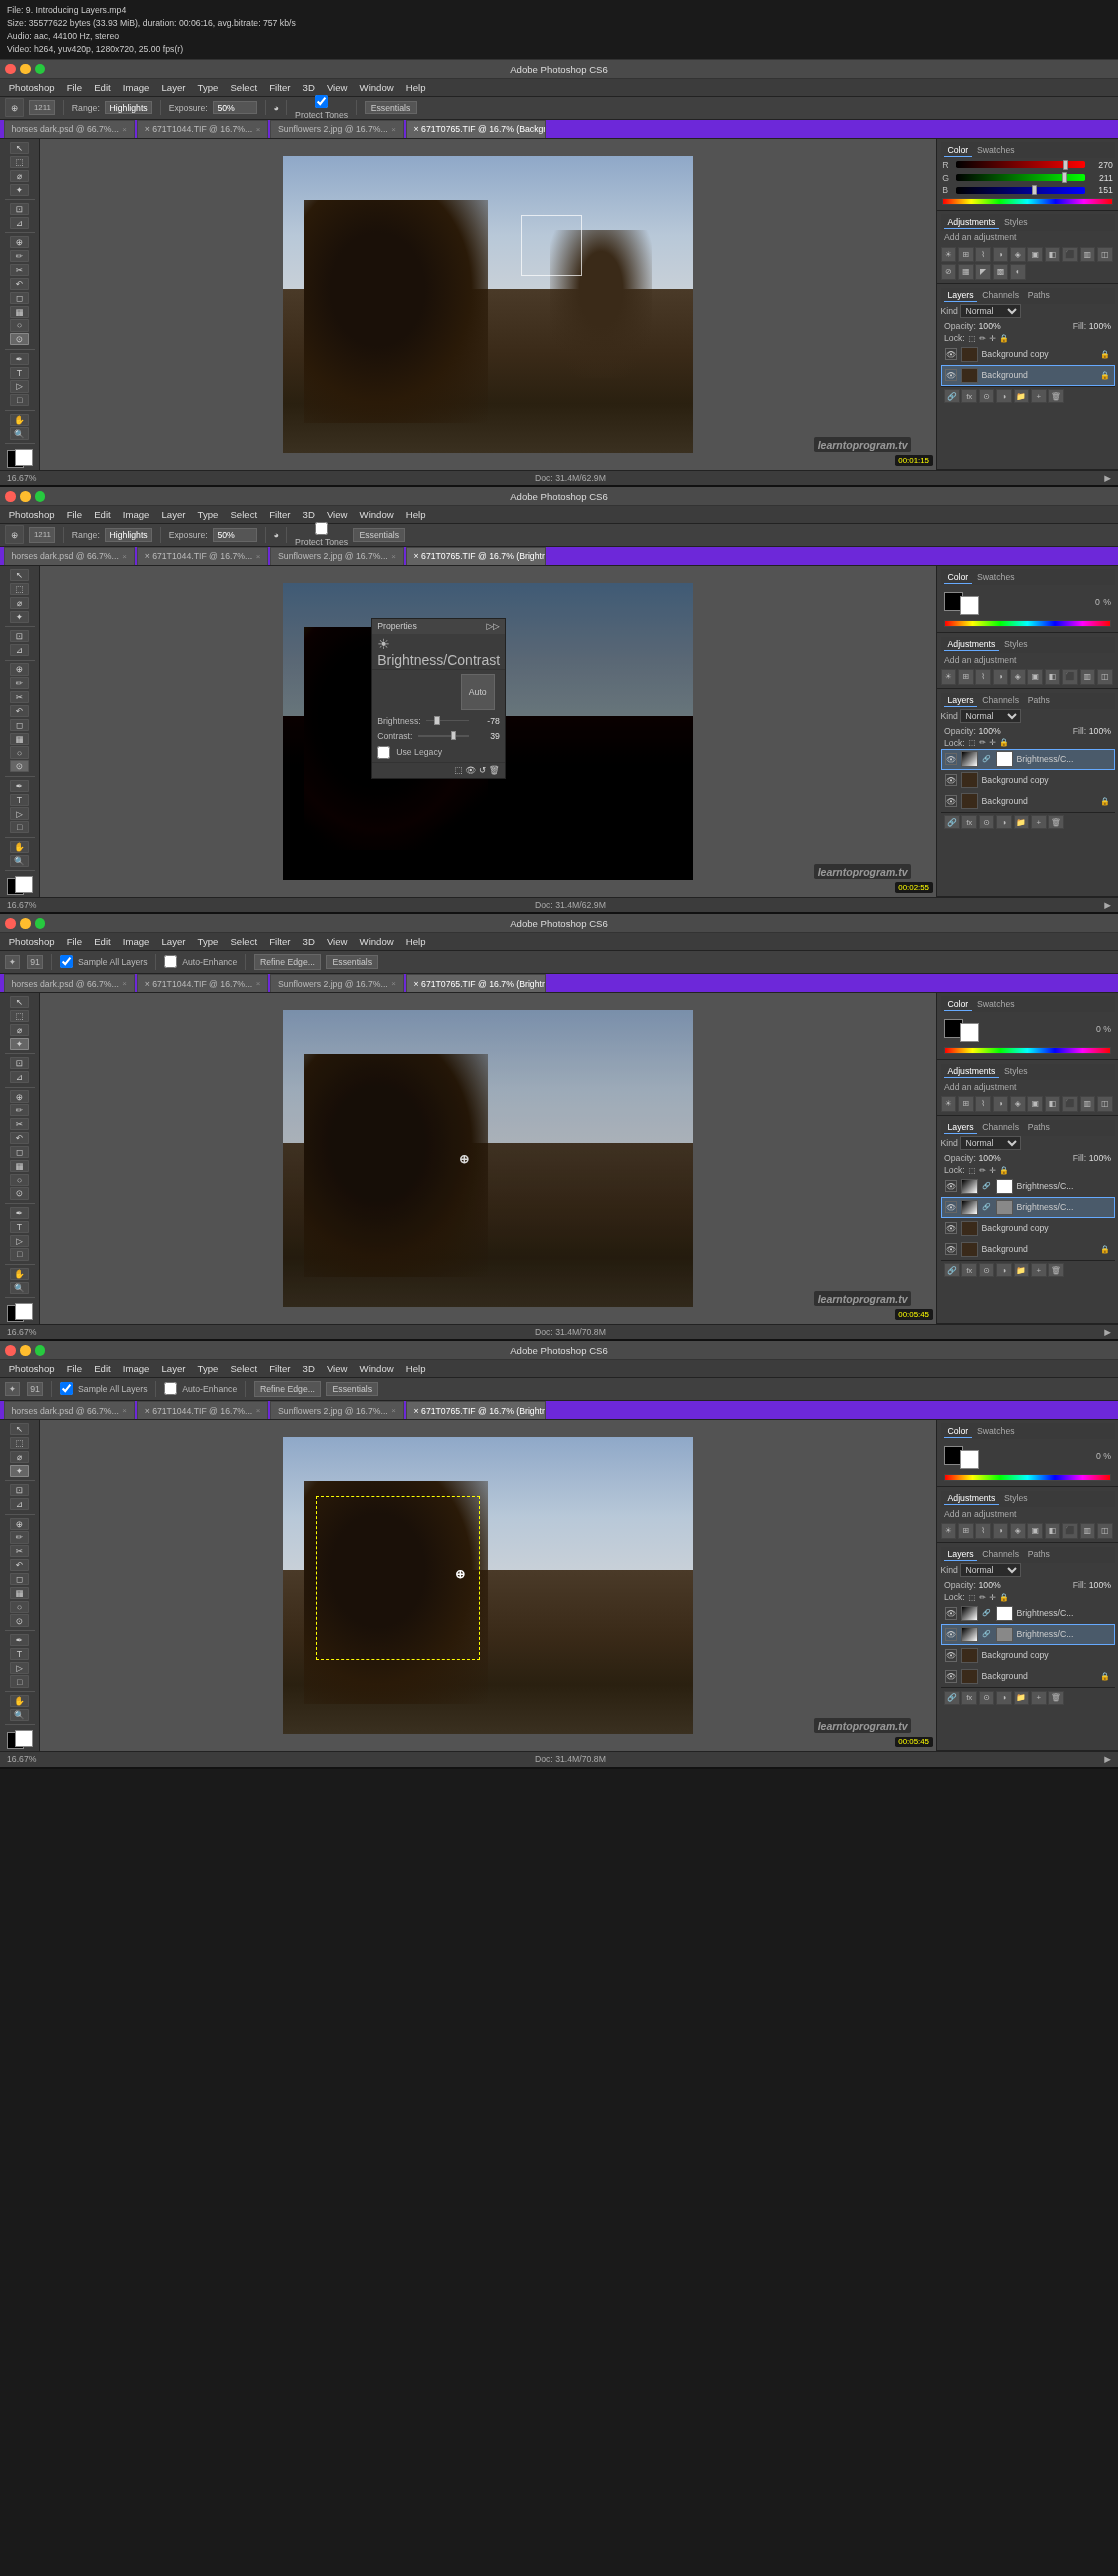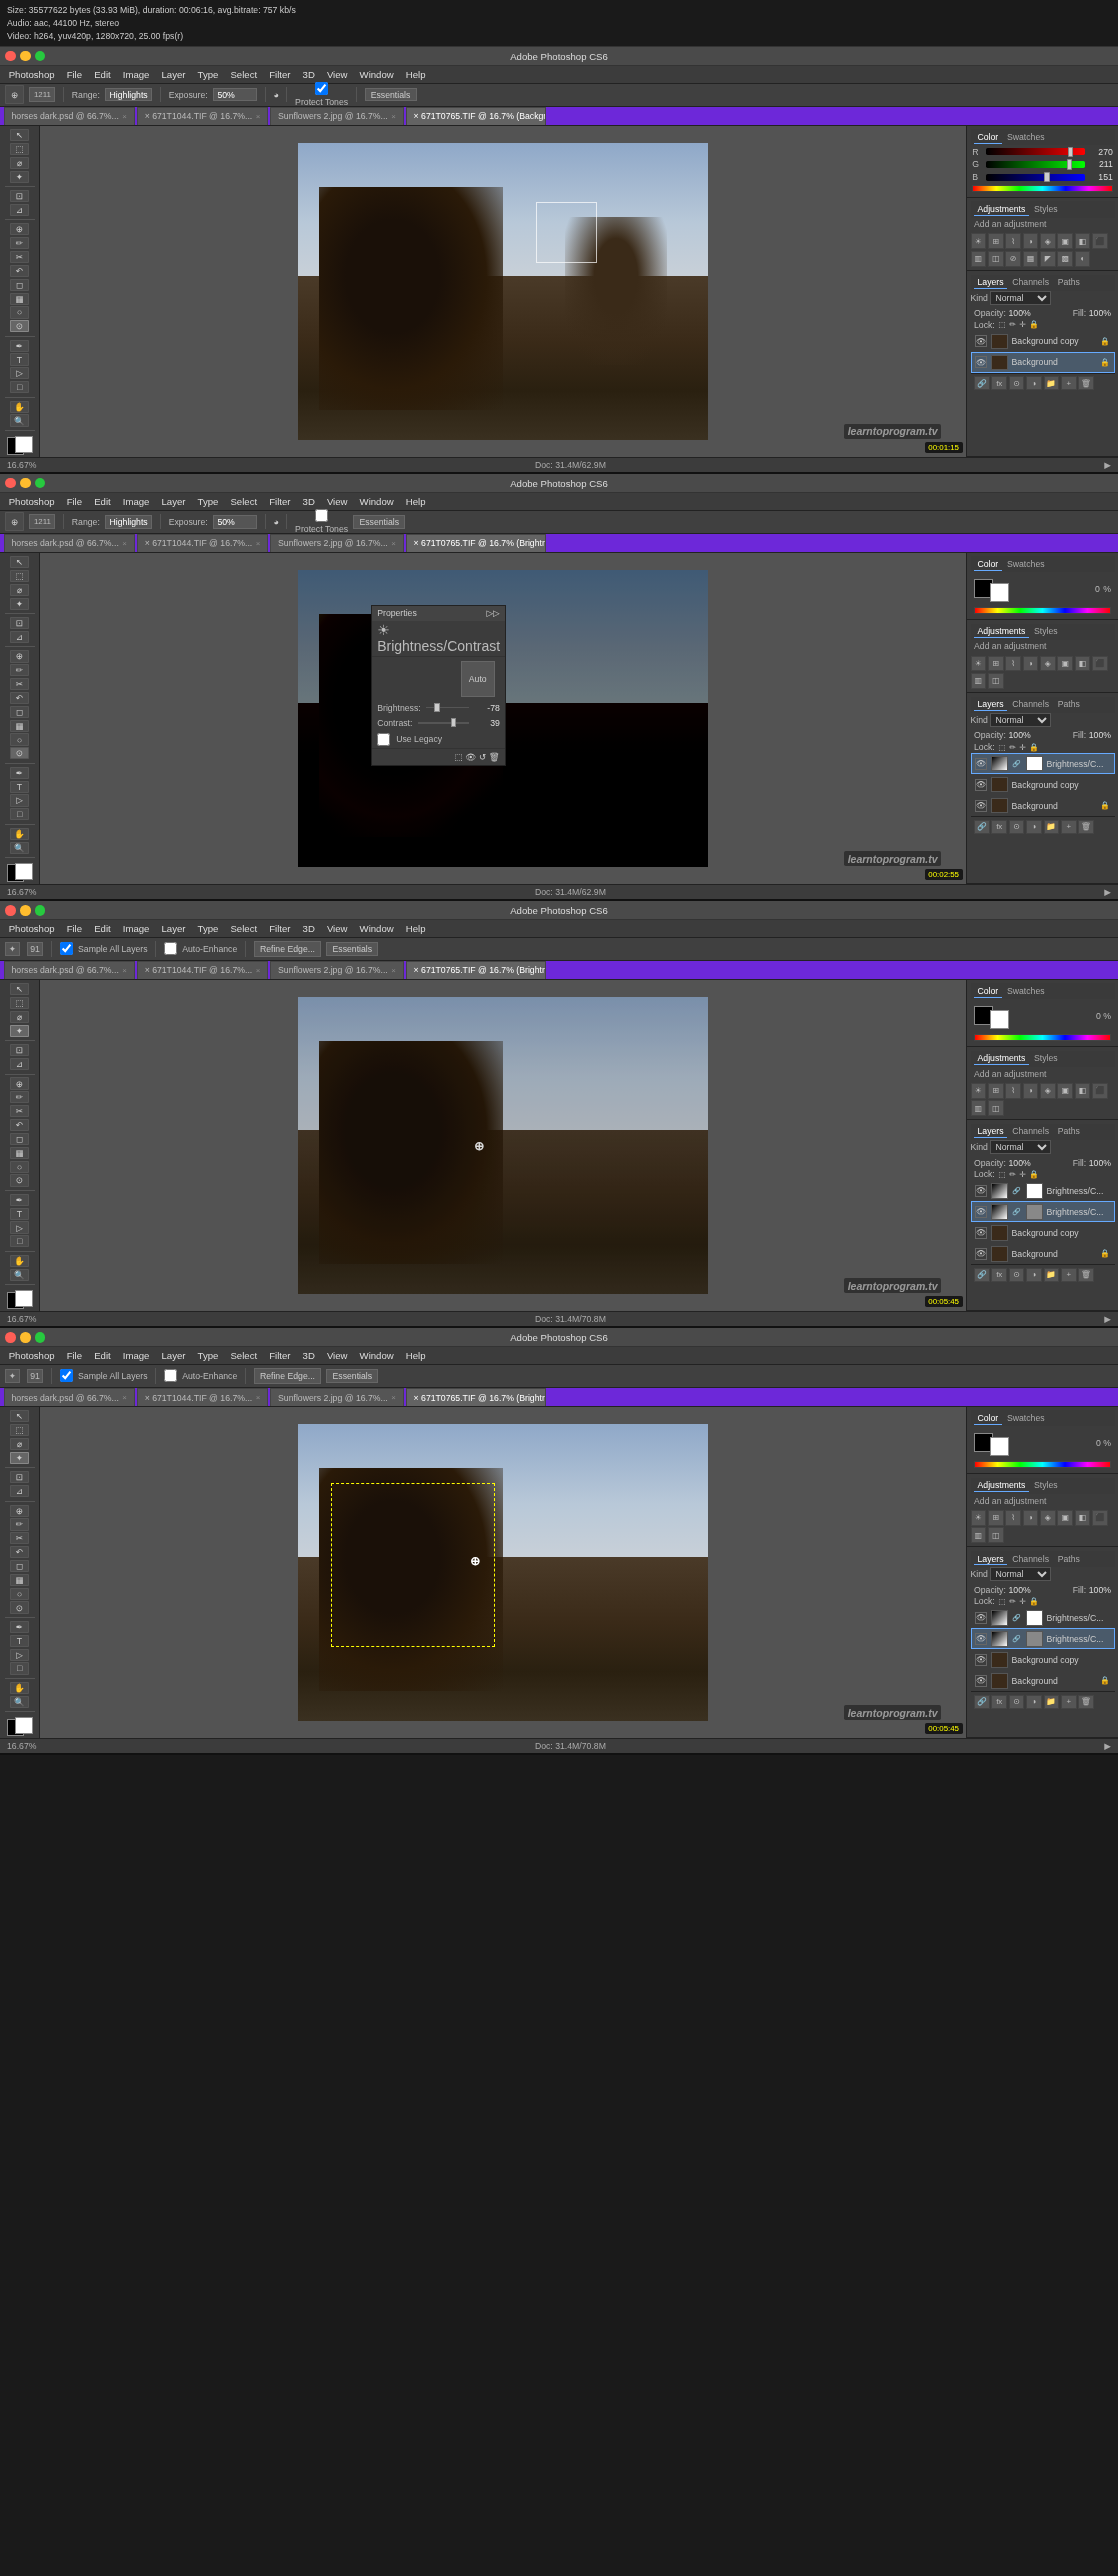--- a/index.html
+++ b/index.html
@@ -195,21 +195,21 @@
     .canvas-img {
       width: 410px;
       height: 297px;
       background: #6a6a6a;
       position: relative;
       overflow: hidden;
     }
 
     
     .right-panels {
-      width: 152px;
+      width: 182px;
       background: #3c3c3c;
       border-left: 0.9px solid #222;
       display: flex;
       flex-direction: column;
       flex-shrink: 0;
       overflow: hidden;
     }
     .panel-section {
       border-bottom: 0.9px solid #222;
       padding: 3.5px;
@@ -543,20 +543,21 @@
       color: #ccc;
       font-size: 8.7px;
       height: 14px;
       width: 61px;
     }
   </style>
 </head>
 <body>
 
 <div class="video-info-bar">
+  <div>File: 9. Introducing Layers.mp4</div>
   <div>Size: 35577622 bytes (33.93 MiB), duration: 00:06:16, avg.bitrate: 757 kb/s</div>
   <div>Audio: aac, 44100 Hz, stereo</div>
   <div>Video: h264, yuv420p, 1280x720, 25.00 fps(r)</div>
 </div>
 
 <div class="ps-instance">
 
   <div class="title-bar">
     <div class="window-controls">
       <span class="wc-btn wc-close"></span>

